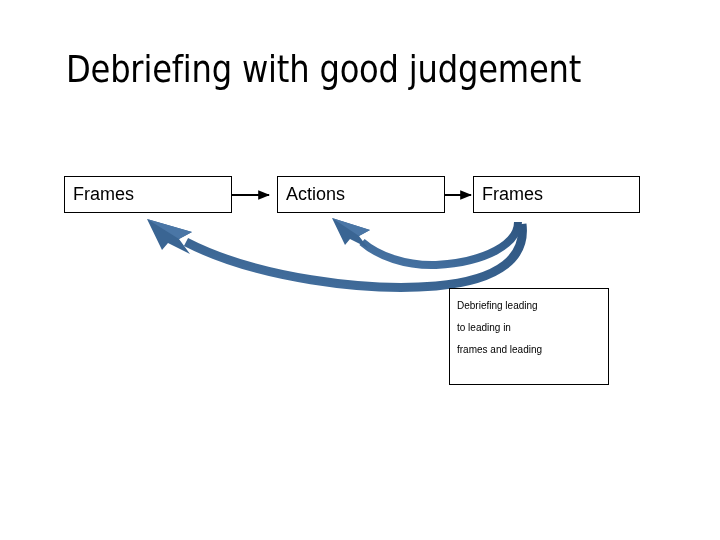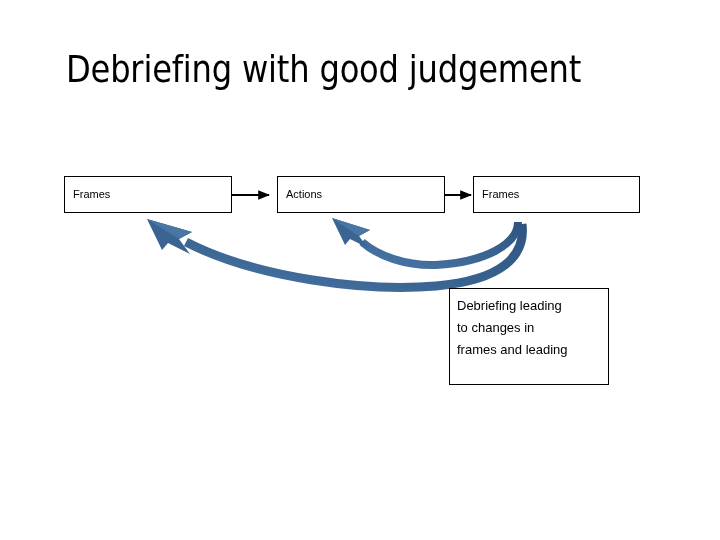--- a/index.html
+++ b/index.html
@@ -50,21 +50,21 @@
     position: absolute;
     box-sizing: border-box;
     border: 1px solid #000000;
     background: #ffffff;
     z-index: 3;
   }
   .flow-box .flow-label {
     position: absolute;
     left: 8px;
     top: 9px;
-    font-size: 11px;
+    font-size: 18px;
     line-height: 16px;
     white-space: nowrap;
     color: #000000;
   }
 
   #box-frames  { left: 58px;  top: 176px; width: 168px; height: 37px; }
   #box-actions { left: 271px; top: 176px; width: 168px; height: 37px; }
   #box-results { left: 467px; top: 176px; width: 167px; height: 37px; }
 
   
@@ -77,21 +77,21 @@
     height: 97px;
     border: 1px solid #000000;
     background: #ffffff;
     z-index: 3;
   }
   #note-text {
     position: absolute;
     left: 7px;
     top: 6px;
     width: 148px;
-    font-size: 13px;
+    font-size: 10px;
     line-height: 22px;
     color: #000000;
   }
 
   
   #connectors {
     position: absolute;
     left: 0;
     top: 0;
     width: 720px;
@@ -166,18 +166,18 @@
     <span class="flow-label">Actions</span>
   </div>
 
   <div class="flow-box" id="box-results">
     <span class="flow-label">Frames</span>
   </div>
 
   <div id="box-note">
     <div id="note-text">
       <div>Debriefing leading</div>
-      <div>to changes in</div>
+      <div>to leading in</div>
       <div>frames and leading</div>
     </div>
   </div>
 
 </div>
 
 </body></html>

